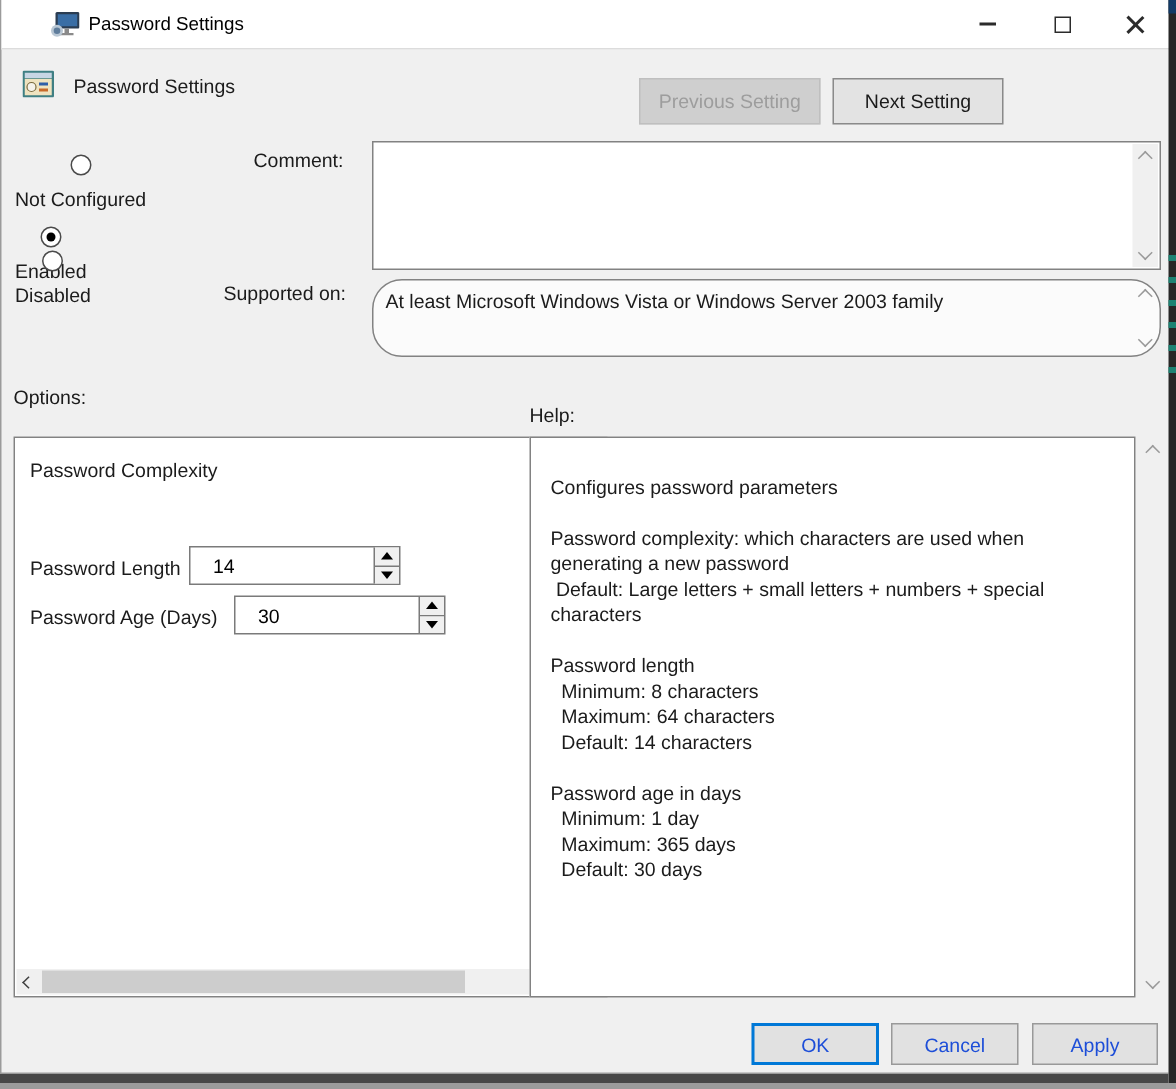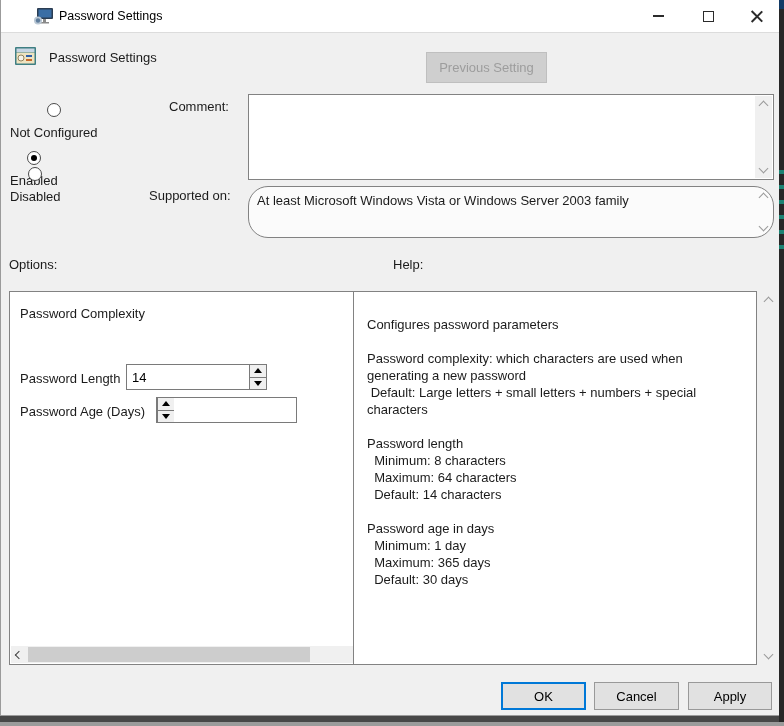--- a/index.html
+++ b/index.html
@@ -101,38 +101,38 @@
     background:#f0f0f0; border:1px solid #7a7a7a;
     display:flex; align-items:center; padding:0 8px; font-size:13px; font-weight:bold; color:#1b1b1b;
   }
   .combobox .cb-text { flex:1; font-weight:normal; white-space:nowrap; overflow:hidden; }
   .cb-chev { width:8px; height:8px; border-right:1.6px solid #555; border-bottom:1.6px solid #555; transform:rotate(45deg); margin-top:-3px; }
   .spinbox {
     position:absolute; height:26px; background:#fff; border:1px solid #7a7a7a; display:flex;
   }
   .spinbox input {
     flex:1; border:none; outline:none; font-family:"Liberation Sans",sans-serif;
-    font-size:13px; padding:0 5px; background:transparent; min-width:0;
+    font-size:13px; padding:0 5px; background:transparent; min-width:0;margin-left:10px;
   }
   .spin-col { width:17px; border-left:1px solid #7a7a7a; display:flex; flex-direction:column; }
   .spin-btn { flex:1; display:flex; align-items:center; justify-content:center; background:#f0f0f0; }
   .spin-btn.up { border-bottom:1px solid #7a7a7a; }
   .tri-up   { width:0; height:0; border-left:4px solid transparent; border-right:4px solid transparent; border-bottom:5px solid #000; }
   .tri-down { width:0; height:0; border-left:4px solid transparent; border-right:4px solid transparent; border-top:5px solid #000; }
 
   
   .help-text {
     position:absolute; left:13px; top:24px; right:14px; bottom:8px;
     font-size:13px; line-height:17px; white-space:pre-wrap; color:#1b1b1b; overflow:hidden;
   }
 
   
   .footer-btn {
     position:absolute; top:682px; height:28px; font-size:13px;
-    background:#e1e1e1; border:1px solid #999999; color:#000000;
+    background:#e1e1e1; border:1px solid #999999; color:#1d4ed8;
     display:flex; align-items:center; justify-content:center;
   }
   .footer-btn.ok { left:500px; width:85px; border:2px solid #0078d7; }
   .footer-btn.cancel { left:593px; width:85px; }
   .footer-btn.apply { left:687px; width:84px; }
 
   
   .edge-right {
     position:absolute; left:779px; top:0; width:5px; height:726px; background:#272727;
   }
@@ -174,20 +174,21 @@
     <svg class="header-icon" viewBox="0 0 21 18">
       <rect x="0" y="0" width="21" height="18" rx="1" fill="#3f7f83"></rect>
       <rect x="1.5" y="1.5" width="18" height="3.5" fill="#c8d6e4"></rect>
       <rect x="1.5" y="5.5" width="18" height="11" fill="#efe3c0"></rect>
       <circle cx="6" cy="11" r="3" fill="#f5f2ea" stroke="#7a6b3f" stroke-width="0.8"></circle>
       <rect x="11" y="8" width="6" height="2" fill="#2f5fa8"></rect>
       <rect x="11" y="12" width="6" height="2" fill="#c86a2a"></rect>
     </svg>
     <span class="header-title">Password Settings</span>
     <button class="nav-btn prev" disabled="">Previous Setting</button>
+    <button class="nav-btn next">Next Setting</button>
 
     <div class="radio-row" style="top:103px;">
       <span class="radio-circle"></span>
       <span class="radio-label">Not Configured</span>
     </div>
     <div class="radio-row selected" style="top:151px;">
       <span class="radio-circle"></span>
       <span class="radio-label">Enabled</span>
     </div>
     <div class="radio-row" style="top:167px;">
@@ -207,41 +208,42 @@
     <span class="field-label" style="left:148px; top:188px;">Supported on:</span>
     <div class="txtbox" style="left:247px; top:186px; width:526px; height:52px; background:#fbfbfb;border-radius:20px;">
       <span class="supported-text">At least Microsoft Windows Vista or Windows Server 2003 family</span>
       <div class="vscroll" style="background:transparent;">
         <div class="chev up"></div>
         <div class="chev down"></div>
       </div>
     </div>
 
     <span class="field-label" style="left:8px; top:257px;">Options:</span>
-    <span class="field-label" style="left:352px; top:257px;margin-left:40px;">Help:</span>
+    <span class="field-label" style="left:352px; top:269px;">Help:</span>
 
     <div class="panel" style="left:8px; top:291px; width:396px; height:374px;">
       <span class="opt-label" style="left:10px; top:14px;">Password Complexity</span>
 
 
       <span class="opt-label" style="left:10px; top:79px;">Password Length</span>
       <div class="spinbox" style="left:116px; top:72px; width:141px;">
         <input value="14" style="">
         <div class="spin-col">
           <div class="spin-btn up">
               <div class="tri-up"></div>
             </div>
           <div class="spin-btn">
               <div class="tri-down"></div>
             </div>
         </div>
       </div>
 
       <span class="opt-label" style="left:10px; top:112px;">Password Age (Days)</span>
       <div class="spinbox" style="left:146px; top:105px; width:141px;">
+        <input value="30" style="">
         <div class="spin-col">
           <div class="spin-btn up">
               <div class="tri-up"></div>
             </div>
           <div class="spin-btn">
               <div class="tri-down"></div>
             </div>
         </div>
       </div>
 

